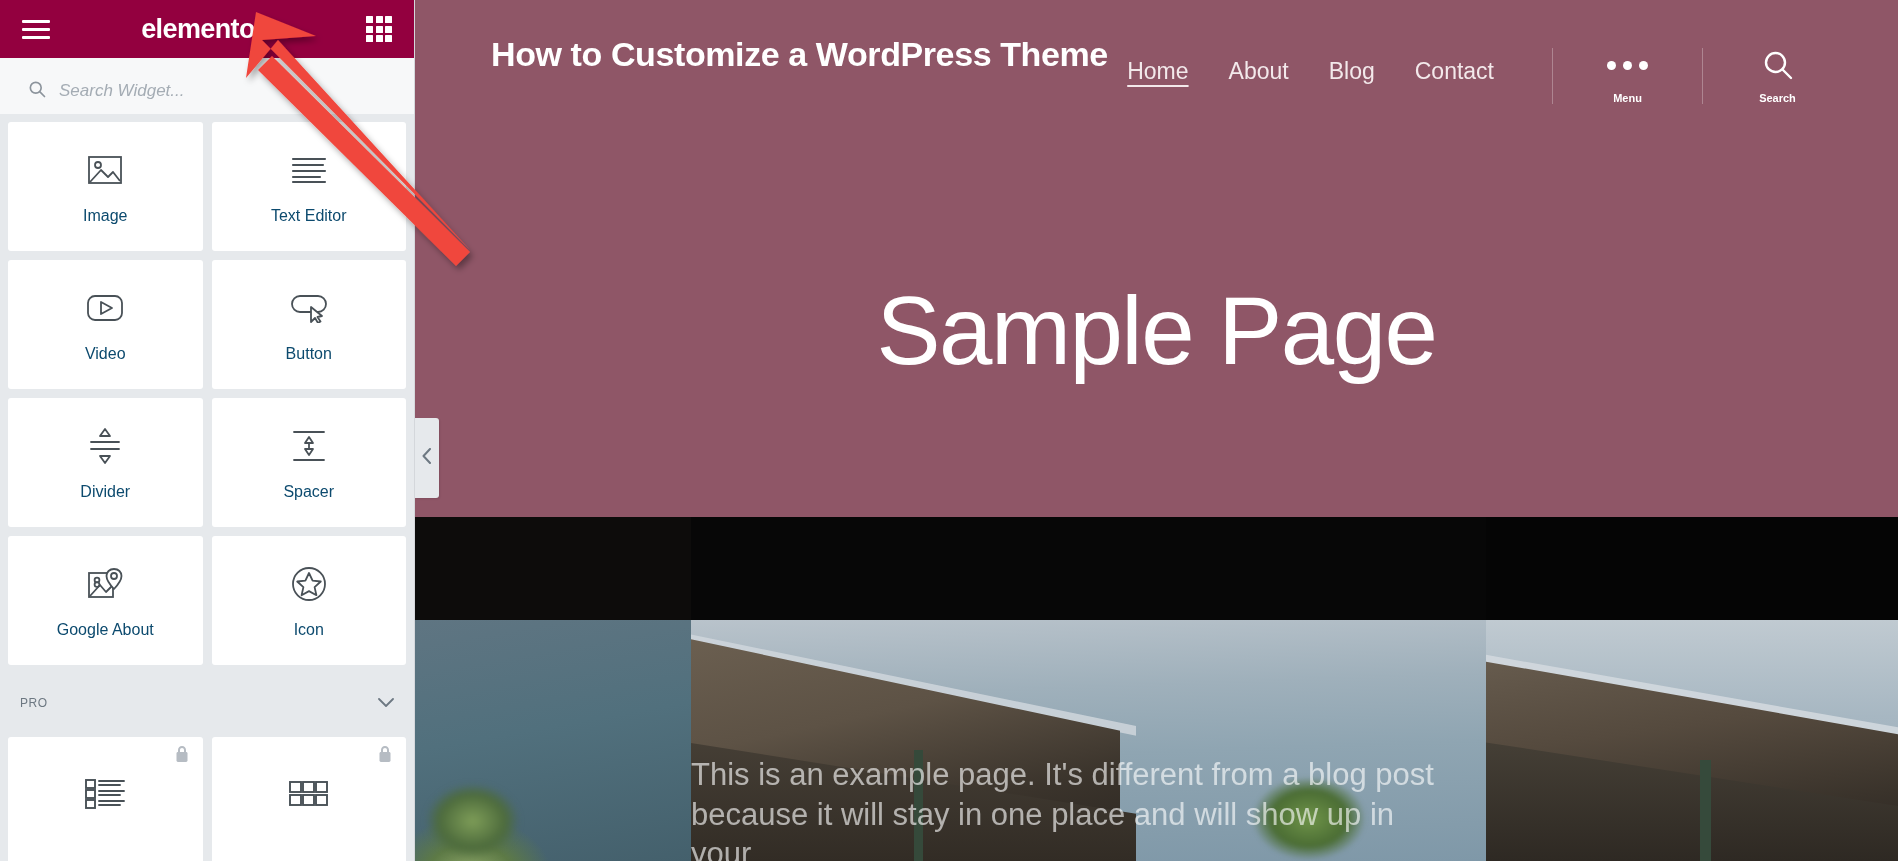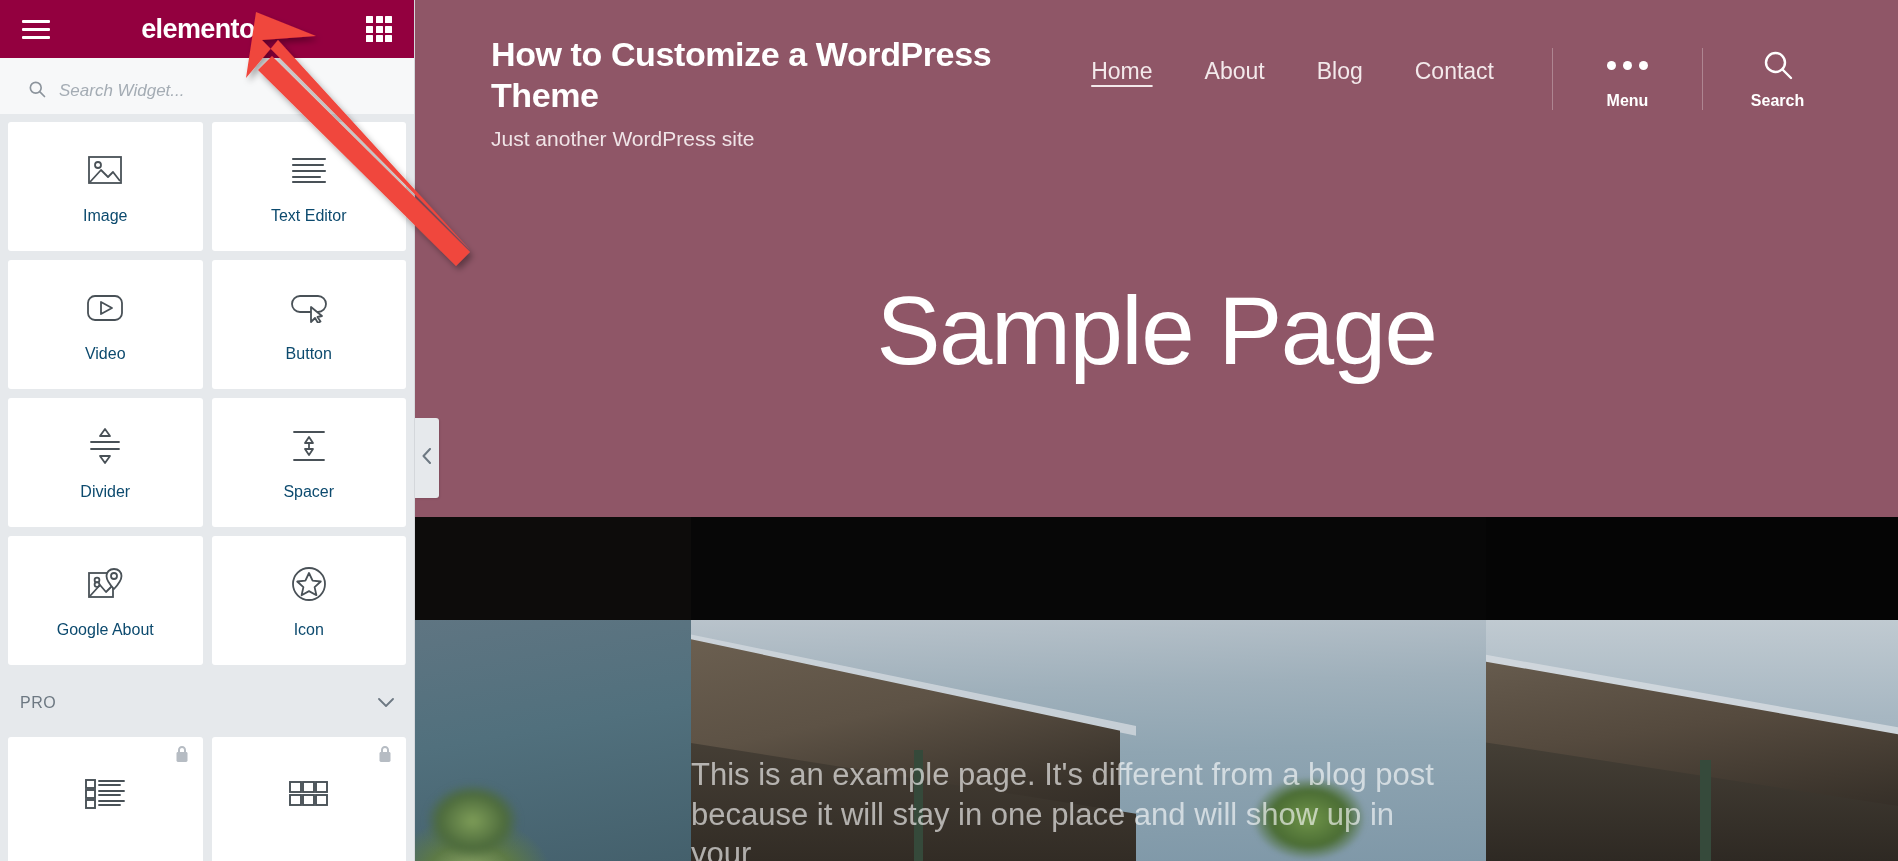--- a/index.html
+++ b/index.html
@@ -67,21 +67,21 @@
     position: relative;
   }
   .widget-card .wicon { color: #495157; display: flex; align-items: center; justify-content: center; height: 42px; }
   .widget-card .wlabel { color: #0c4a6e; font-size: 16px; }
   .lock-badge { position: absolute; top: 9px; right: 14px; color: #b6bcc3; }
 
   .pro-head {
     display: flex; align-items: center; justify-content: space-between;
     padding: 20px 12px 16px 12px; grid-column: 1 / -1;
   }
-  .pro-head .pro-title { color: #6d7882; font-size: 16px; letter-spacing: 0.5px; }
+  .pro-head .pro-title { color: #6d7882; font-size: 12px; letter-spacing: 0.5px; }
   .pro-head .chev { color: #6d7882; }
 
   
   .collapse-handle {
     position: absolute; left: 415px; top: 418px;
     width: 24px; height: 80px;
     background: #e6e9ec;
     border-radius: 0 3px 3px 0;
     display: flex; align-items: center; justify-content: center;
     cursor: pointer; z-index: 5;
@@ -102,38 +102,38 @@
     display: flex; align-items: flex-start;
   }
   .site-ident { padding-left: 76px; margin-top: 8px; }
   .site-title {
     color: #ffffff; font-size: 34px; font-weight: bold;
     letter-spacing: -0.4px; line-height: 1.2;
   }
   .site-tagline { color: #f0e4e7; font-size: 21px; margin-top: 11px; }
 
   .nav {
-    display: flex; align-items: center; gap: 52px;
+    display: flex; align-items: center; gap: 40px;
     margin-left: auto; margin-top: 32px;
   }
   .nav a {
     color: #f3e9eb; text-decoration: none;
     font-size: 23px;
   }
   .nav a.current { text-decoration: underline; text-underline-offset: 6px; }
 
   .header-tools { display: flex; align-items: flex-start; margin-left: 58px; margin-top: 22px; padding-right: 46px; }
   .tool {
     display: flex; flex-direction: column; align-items: center; gap: 10px;
     padding: 0 40px; cursor: pointer;
     border-left: 1px solid rgba(255,255,255,0.28);
     min-width: 150px;
   }
   .tool .ticon { height: 34px; display: flex; align-items: center; justify-content: center; color: #fff; }
-  .tool .tlabel { color: #ffffff; font-size: 16px; font-weight: bold; }
+  .tool .tlabel { color: #ffffff; font-size: 11px; font-weight: bold; }
   .dots { display: flex; gap: 7px; }
   .dots i { width: 9px; height: 9px; border-radius: 50%; background: #fff; display: block; }
 
   .hero {
     height: 372px;
     display: flex; align-items: center; justify-content: center;
   }
   .hero h1 {
     color: #ffffff; font-size: 96px; font-weight: normal;
     letter-spacing: -1.5px;
@@ -432,21 +432,20 @@
         <polyline points="8,1 1.5,8 8,15"></polyline>
       </svg>
     </span>
   </div>
 
   <div class="canvas">
 
     <div class="site-header">
       <div class="site-ident">
         <div class="site-title">How to Customize a WordPress Theme</div>
-        <div class="site-tagline">Just another WordPress site</div>
       </div>
 
       <nav class="nav">
         <a href="#" class="current">Home</a>
         <a href="#">About</a>
         <a href="#">Blog</a>
         <a href="#">Contact</a>
       </nav>
 
       <div class="header-tools">

